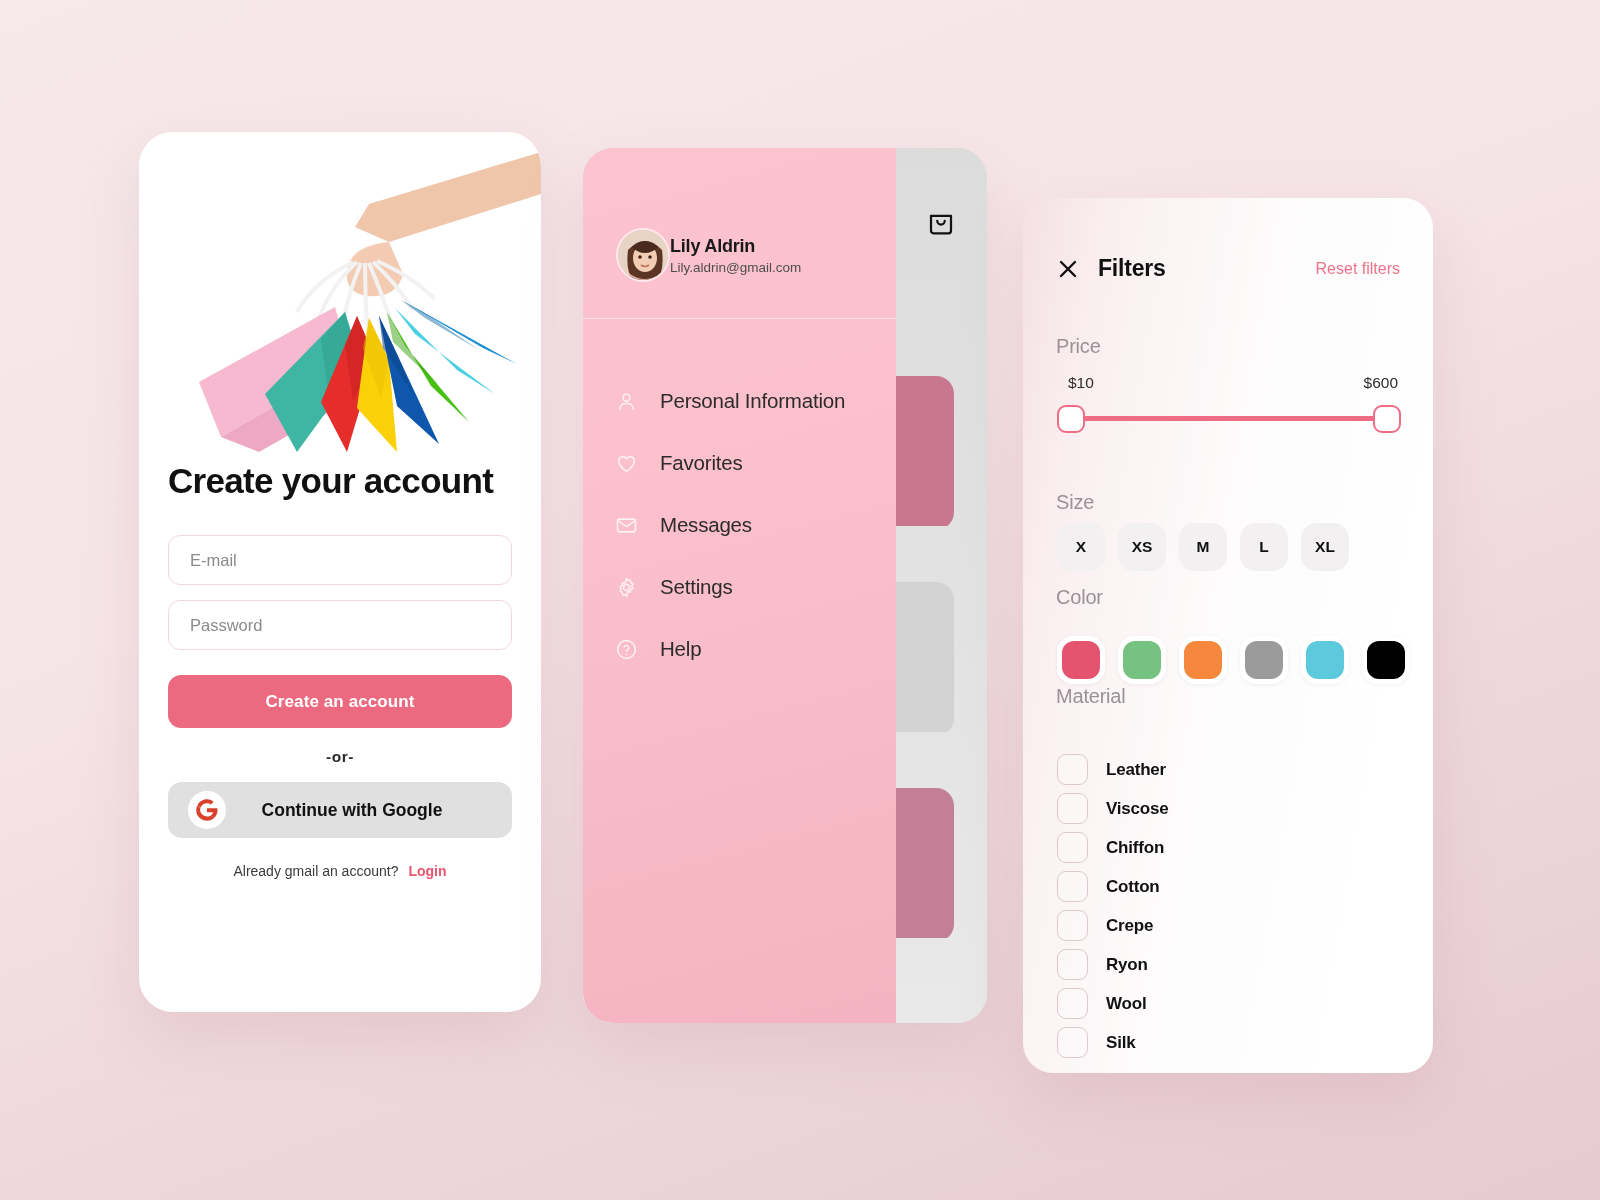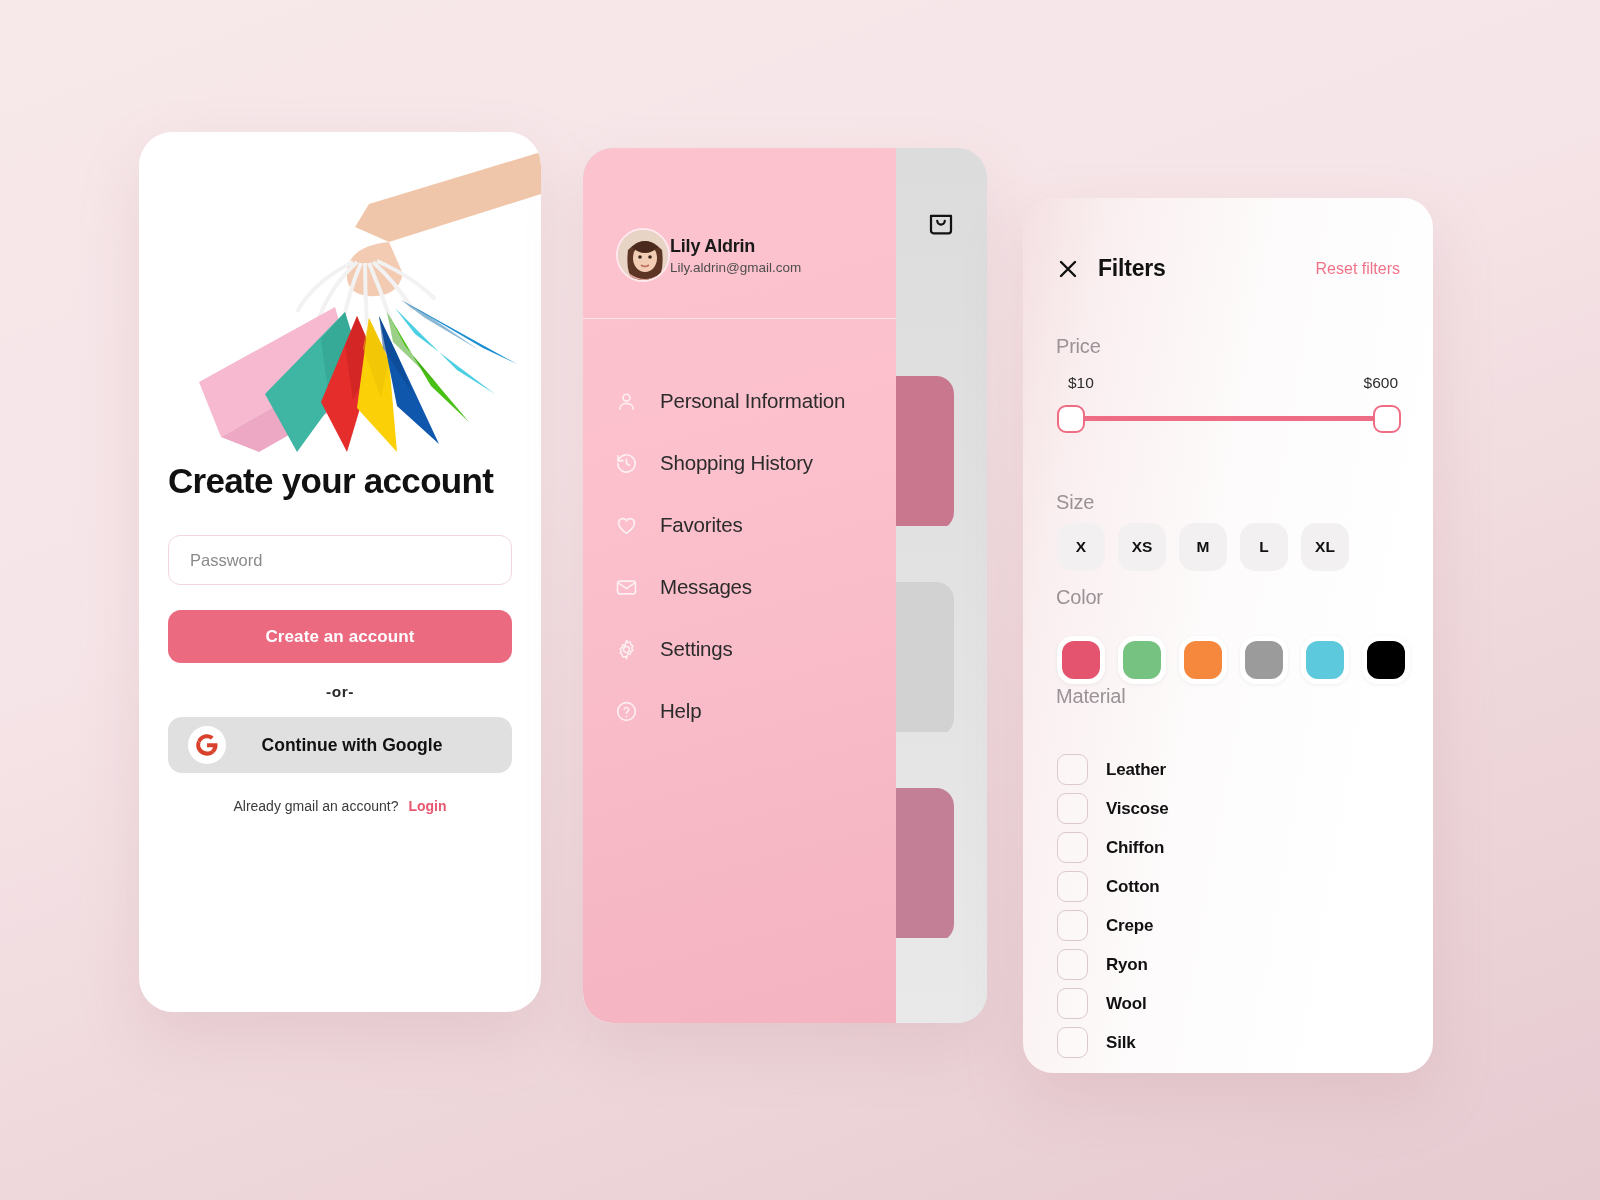--- a/index.html
+++ b/index.html
@@ -294,20 +294,21 @@
       <path d="M248 180 L254 210 L300 254 L266 214 Z" fill="#3aa00f" opacity="0.5"></path>
       <path d="M256 176 L318 238 L356 262 L276 202 Z" fill="#4bcfe3"></path>
       <path d="M262 168 L344 216 L378 232 L284 180 Z" fill="#1b8ed1"></path>
       <path d="M262 168 L286 186 L340 218 L284 180 Z" fill="#1572ab" opacity="0.5"></path>
     </svg>
   </div>
 
   <div class="signup-body">
     <div class="signup-title">Create your account</div>
 
+    <input class="field" type="text" placeholder="E-mail" style="">
 
     <input class="field" type="password" placeholder="Password" style="">
 
     <button class="primary-btn" style="background: rgb(236, 106, 128);">Create an account</button>
 
     <div class="or-row">-or-</div>
 
     <div class="google-btn">
       <span class="g-circle">
         <svg width="22" height="22" viewBox="0 0 24 24">
@@ -402,30 +403,20 @@
       <div class="menu-item">
         <span class="menu-ico">
           <svg width="23" height="23" viewBox="0 0 24 24" fill="none" stroke="#fdf0f3" stroke-width="1.7" stroke-linecap="round" stroke-linejoin="round">
             <circle cx="12" cy="8" r="3.6"></circle>
               <path d="M5 20c0-3.9 3.1-6 7-6s7 2.1 7 6"></path>
           </svg>
         </span>
         <span class="menu-label">Personal Information</span>
       </div>
 
-      <div class="menu-item">
-        <span class="menu-ico">
-          <svg width="23" height="23" viewBox="0 0 24 24" fill="none" stroke="#fdf0f3" stroke-width="1.7" stroke-linecap="round" stroke-linejoin="round">
-            <path d="M3.5 9A9 9 0 1 1 3 12"></path>
-              <polyline points="3 4 3.2 9.2 8.4 9"></polyline>
-              <polyline points="12 7.5 12 12 15 13.8"></polyline>
-          </svg>
-        </span>
-        <span class="menu-label">Shopping History</span>
-      </div>
 
       <div class="menu-item">
         <span class="menu-ico">
           <svg width="23" height="23" viewBox="0 0 24 24" fill="none" stroke="#fdf0f3" stroke-width="1.7" stroke-linecap="round" stroke-linejoin="round">
             <path d="M12 20.2S3.8 15 3.8 9.4A4.4 4.4 0 0 1 12 7a4.4 4.4 0 0 1 8.2 2.4c0 5.6-8.2 10.8-8.2 10.8z"></path>
           </svg>
         </span>
         <span class="menu-label">Favorites</span>
       </div>
 

